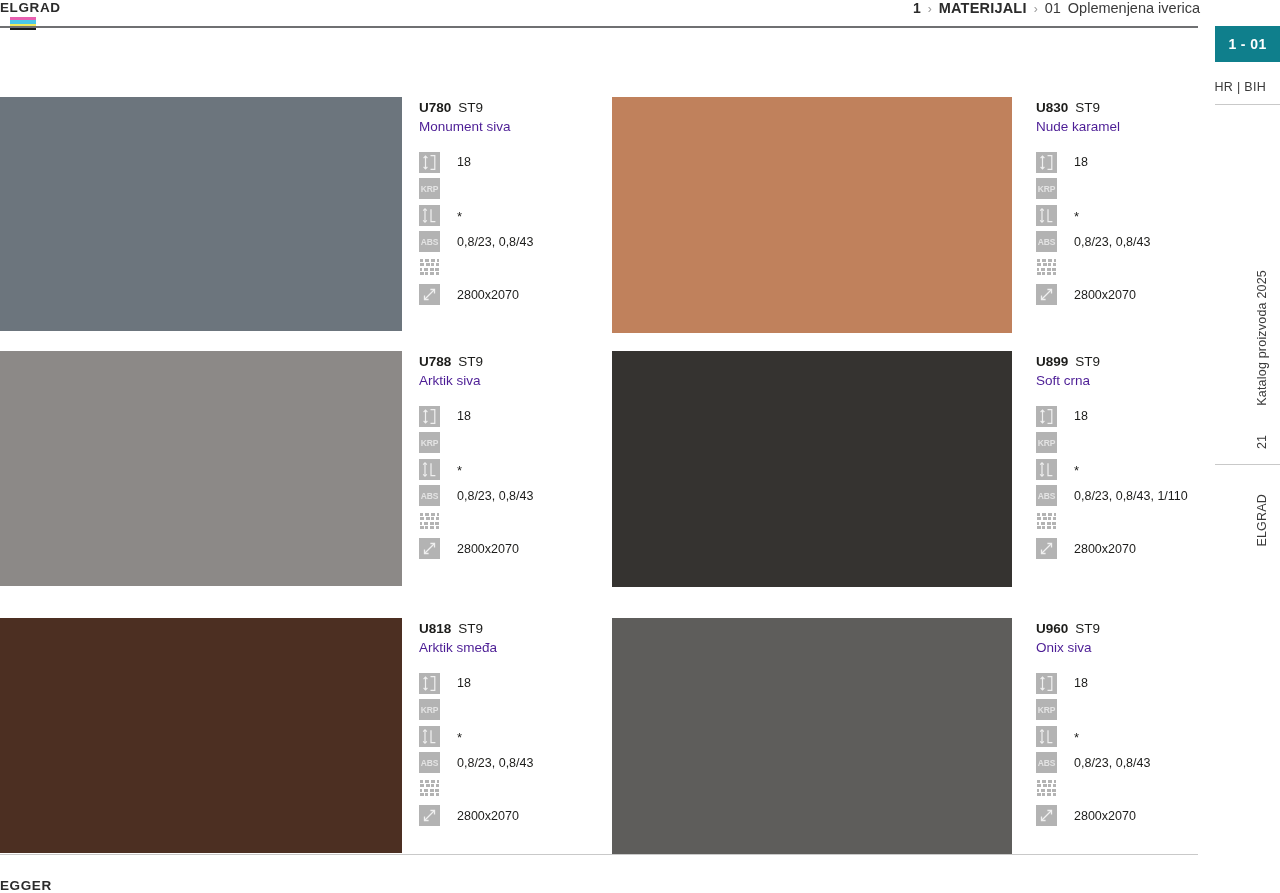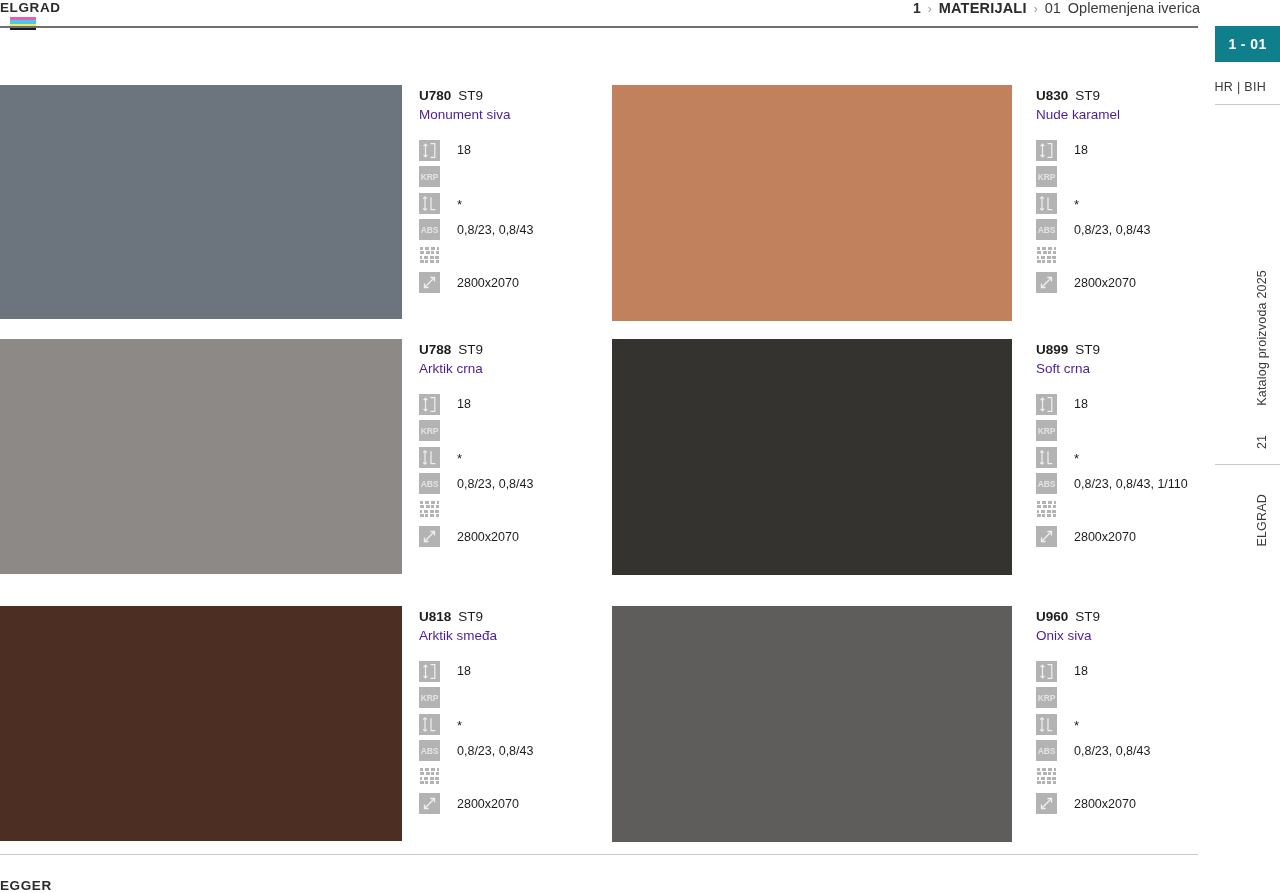--- a/index.html
+++ b/index.html
@@ -83,21 +83,21 @@
     position: absolute; right: 11px; top: 494px;
     writing-mode: vertical-rl; transform: rotate(180deg);
     font-size: 12.5px; color: #3a3a3a; letter-spacing: .2px;
     white-space: nowrap;
   }
 
   
   .grid {
     position: absolute; left: 0; top: 85px; width: 1199px;
   }
-  .row { display: flex; width: 1199px; }
+  .row { display: flex; width: 1199px; margin-top: 12px; }
   .cell { display: flex; }
   .cell.left  { width: 612px; }
   .cell.right { width: 587px; }
 
   .swatch {
     flex: 0 0 auto;
     width: 402px;
   }
   .cell.right .swatch { width: 400px; }
 
@@ -392,21 +392,21 @@
     </div>
 
     <div class="row" style="margin-top:18px">
       <div class="cell left">
         <div class="swatch" style="height: 235px; background: rgb(140, 137, 135);"></div>
         <div class="info">
           <div class="title-line">
             <span class="code">U788</span>
             <span class="finish">ST9</span>
           </div>
-          <div class="name">Arktik crna</div>
+          <div class="name">Arktik siva</div>
           <div class="specs">
             <div class="spec">
               <span class="spec-icon">
                 <svg viewBox="0 0 21 21">
                     <g fill="none" stroke="#f0f0f0" stroke-width="1.2">
                       <path d="M6.5 4.5v12"></path>
                       <path d="M4.6 6.2L6.5 4.1 8.4 6.2"></path>
                       <path d="M4.6 14.8L6.5 16.9 8.4 14.8"></path>
                       <path d="M11.5 3.7h4.3v13.6h-4.3"></path>
                     </g>

